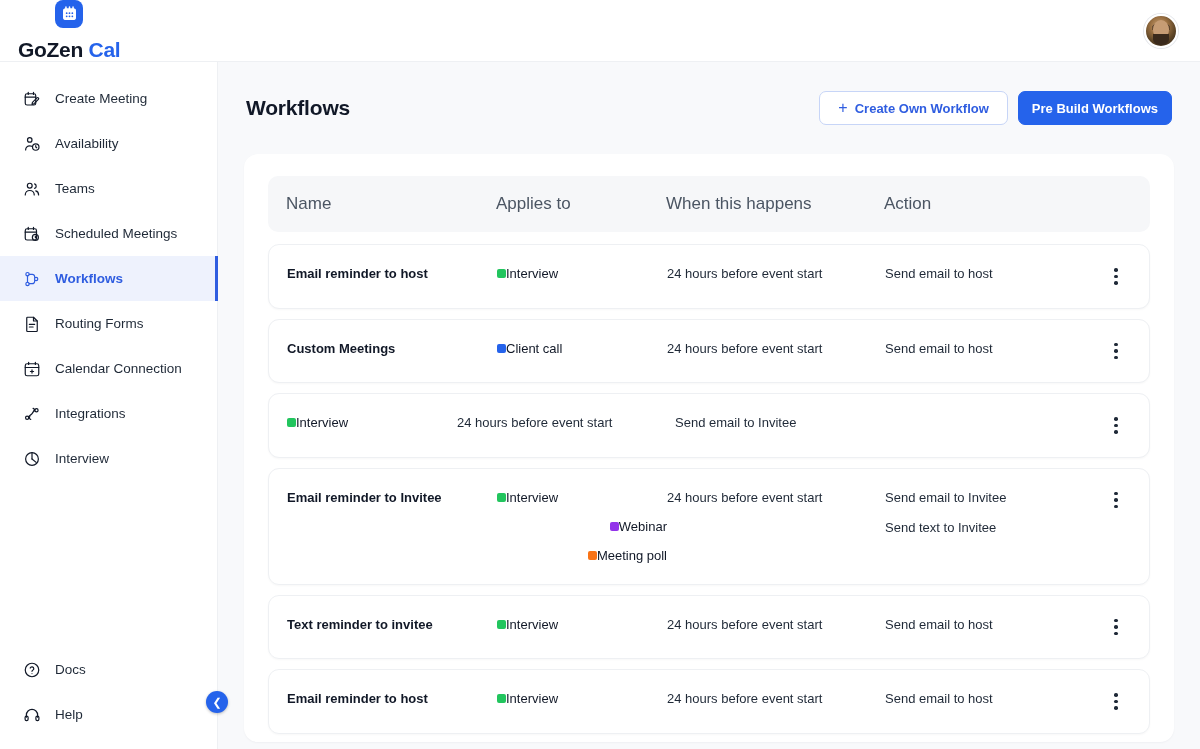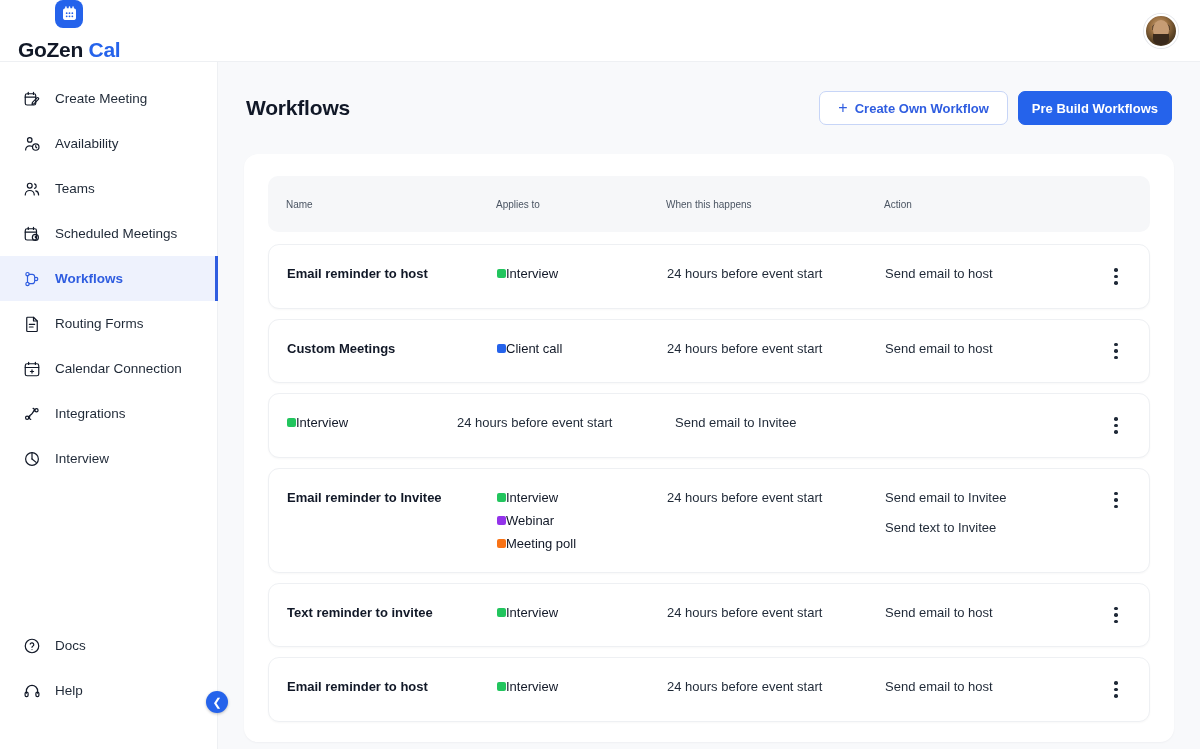--- a/index.html
+++ b/index.html
@@ -61,21 +61,21 @@
   
   .sidebar {
     width: 218px; min-width: 218px;
     background: #ffffff;
     border-right: 1px solid #eef0f3;
     display: flex; flex-direction: column;
     padding-top: 14px;
     position: relative;
   }
   .nav-main { display: flex; flex-direction: column; }
-  .nav-bottom { margin-top: auto; padding-bottom: 36px; }
+  .nav-bottom { margin-top: auto; padding-bottom: 12px; }
   .nav-item {
     display: flex; align-items: center; gap: 14px;
     height: 45px;
     padding-left: 22px;
     color: #1f2937;
     font-size: 13.5px;
     position: relative;
     cursor: pointer;
   }
   .nav-item .ico { width: 19px; height: 19px; display: flex; align-items: center; justify-content: center; flex-shrink: 0; }
@@ -136,21 +136,21 @@
     box-shadow: 0 1px 2px rgba(16,24,40,0.04);
   }
   .thead {
     background: #f6f7f9;
     border-radius: 10px;
     height: 56px;
     display: flex; align-items: center;
     padding: 0 18px;
     margin-bottom: 12px;
   }
-  .thead .th { font-size: 10px; color: #4b5563; font-weight: 400; }
+  .thead .th { font-size: 17px; color: #4b5563; font-weight: 400; }
 
   .col-name    { width: 210px; flex-shrink: 0; }
   .col-applies { width: 170px; flex-shrink: 0; }
   .col-when    { width: 218px; flex-shrink: 0; }
   .col-action  { flex: 1; min-width: 0; }
   .col-menu    { width: 30px; flex-shrink: 0; display: flex; justify-content: center; }
 
   .row-card {
     border: 1px solid #eef0f3;
     border-radius: 11px;
@@ -159,21 +159,21 @@
     padding: 0 18px;
     margin-bottom: 10px;
     min-height: 61px;
     box-shadow: 0 1px 2px rgba(16,24,40,0.03);
   }
   .row-card .cell { padding: 21px 0; font-size: 13px; color: #111827; }
   .row-card .col-name { font-weight: 600; }
   .row-card .col-when, .row-card .col-action { color: #1f2937; }
 
   .tag { display: flex; align-items: center; font-size: 13px; color: #111827; }
-  .tag + .tag { margin-top: 8px; }
+  .tag + .tag { margin-top: 14px; justify-content: flex-end; }
   .swatch { width: 9px; height: 9px; border-radius: 2px; flex-shrink: 0; }
 
   .action-line + .action-line { margin-top: 15px; }
 
   .kebab { display: flex; flex-direction: column; gap: 3px; align-items: center; padding: 23px 6px; cursor: pointer; }
   .kebab i { width: 3.5px; height: 3.5px; border-radius: 50%; background: #1f2937; display: block; }
 </style>
 </head>
 <body>
 

